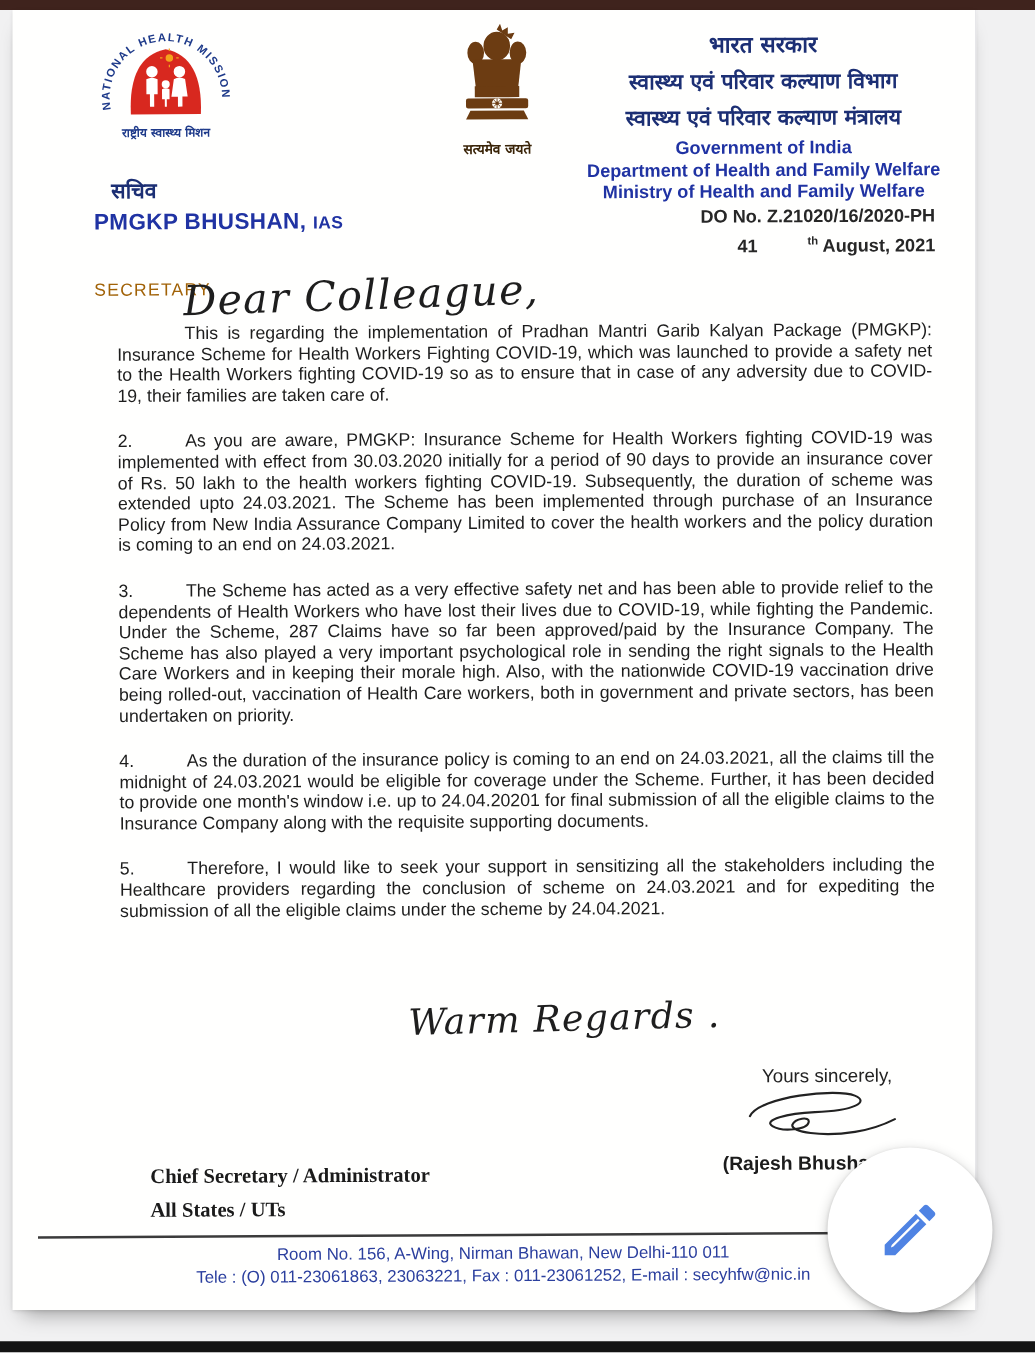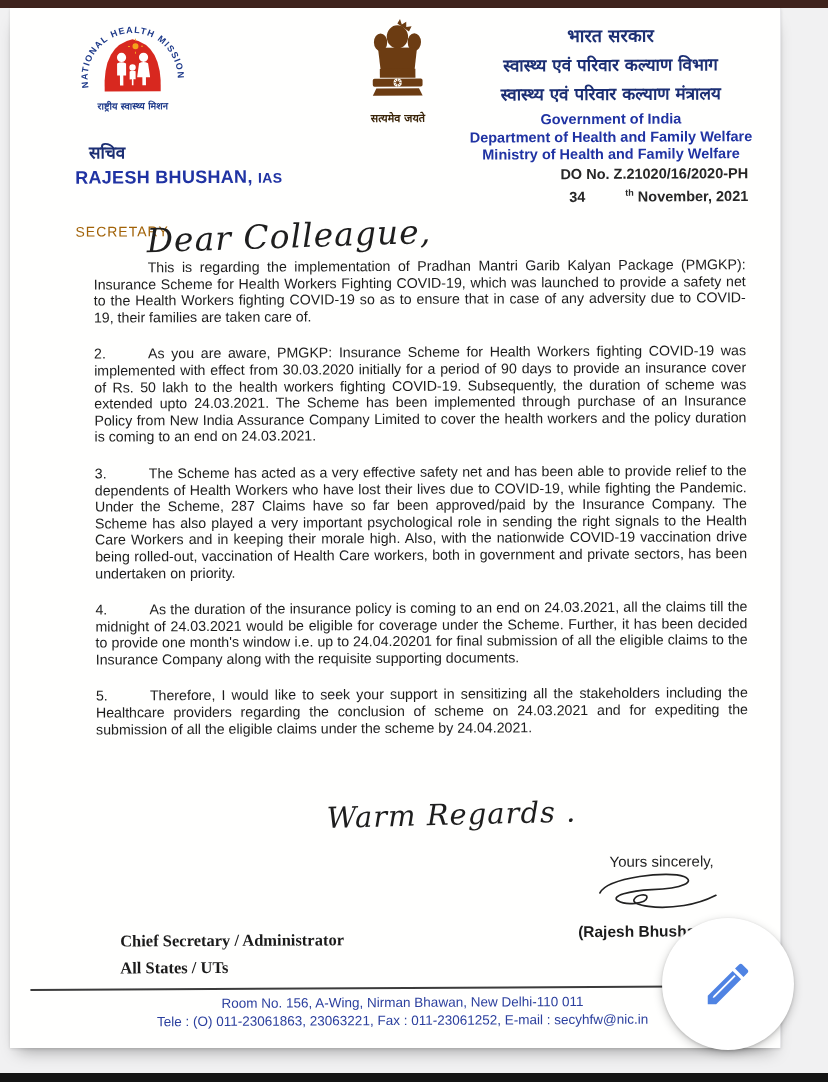--- a/index.html
+++ b/index.html
@@ -126,37 +126,37 @@
             <line x1="40.6" y1="75.5" x2="49.4" y2="75.5"></line>
         <line x1="41.9" y1="72.4" x2="48.1" y2="78.6"></line>
             <line x1="48.1" y1="72.4" x2="41.9" y2="78.6"></line>
       </g>
     </svg>
     <div class="caption">सत्यमेव जयते</div>
   </div>
 
   <div class="hindi-title">सचिव</div>
   <div class="eng-name">
-    <span>RAJESH BHUSHAN,</span>
+    <span>PMGKP BHUSHAN,</span>
     <span class="suffix">IAS</span>
   </div>
   <div class="eng-title">SECRETARY</div>
 
   <div class="govt-block">
     <div class="h1">भारत सरकार</div>
     <div class="h2">स्वास्थ्य एवं परिवार कल्याण विभाग</div>
     <div class="h2">स्वास्थ्य एवं परिवार कल्याण मंत्रालय</div>
     <div class="e">Government of India</div>
     <div class="e">Department of Health and Family Welfare</div>
     <div class="e">Ministry of Health and Family Welfare</div>
   </div>
 
   <div class="do-block">
     <div>DO No. Z.21020/16/2020-PH</div>
-    <div><span>34</span><sup>th</sup><span> November, 2021</span></div>
+    <div><span>41</span><sup>th</sup><span> August, 2021</span></div>
   </div>
 
   <div class="salutation">Dear Colleague,</div>
 
   <div class="body-text">
     <p><span class="pnum"></span><span>This is regarding the implementation of Pradhan Mantri Garib Kalyan Package (PMGKP): Insurance Scheme for Health Workers Fighting COVID-19, which was launched to provide a safety net to the Health Workers fighting COVID-19 so as to ensure that in case of any adversity due to COVID-19, their families are taken care of.</span></p>
     <p><span class="pnum">2.</span><span>As you are aware, PMGKP: Insurance Scheme for Health Workers fighting COVID-19 was implemented with effect from 30.03.2020 initially for a period of 90 days to provide an insurance cover of Rs. 50 lakh to the health workers fighting COVID-19. Subsequently, the duration of scheme was extended upto 24.03.2021. The Scheme has been implemented through purchase of an Insurance Policy from New India Assurance Company Limited to cover the health workers and the policy duration is coming to an end on 24.03.2021.</span></p>
     <p><span class="pnum">3.</span><span>The Scheme has acted as a very effective safety net and has been able to provide relief to the dependents of Health Workers who have lost their lives due to COVID-19, while fighting the Pandemic. Under the Scheme, 287 Claims have so far been approved/paid by the Insurance Company. The Scheme has also played a very important psychological role in sending the right signals to the Health Care Workers and in keeping their morale high. Also, with the nationwide COVID-19 vaccination drive being rolled-out, vaccination of Health Care workers, both in government and private sectors, has been undertaken on priority.</span></p>
     <p><span class="pnum">4.</span><span>As the duration of the insurance policy is coming to an end on 24.03.2021, all the claims till the midnight of 24.03.2021 would be eligible for coverage under the Scheme. Further, it has been decided to provide one month's window i.e. up to 24.04.20201 for final submission of all the eligible claims to the Insurance Company along with the requisite supporting documents.</span></p>
     <p><span class="pnum">5.</span><span>Therefore, I would like to seek your support in sensitizing all the stakeholders including the Healthcare providers regarding the conclusion of scheme on 24.03.2021 and for expediting the submission of all the eligible claims under the scheme by 24.04.2021.</span></p>

